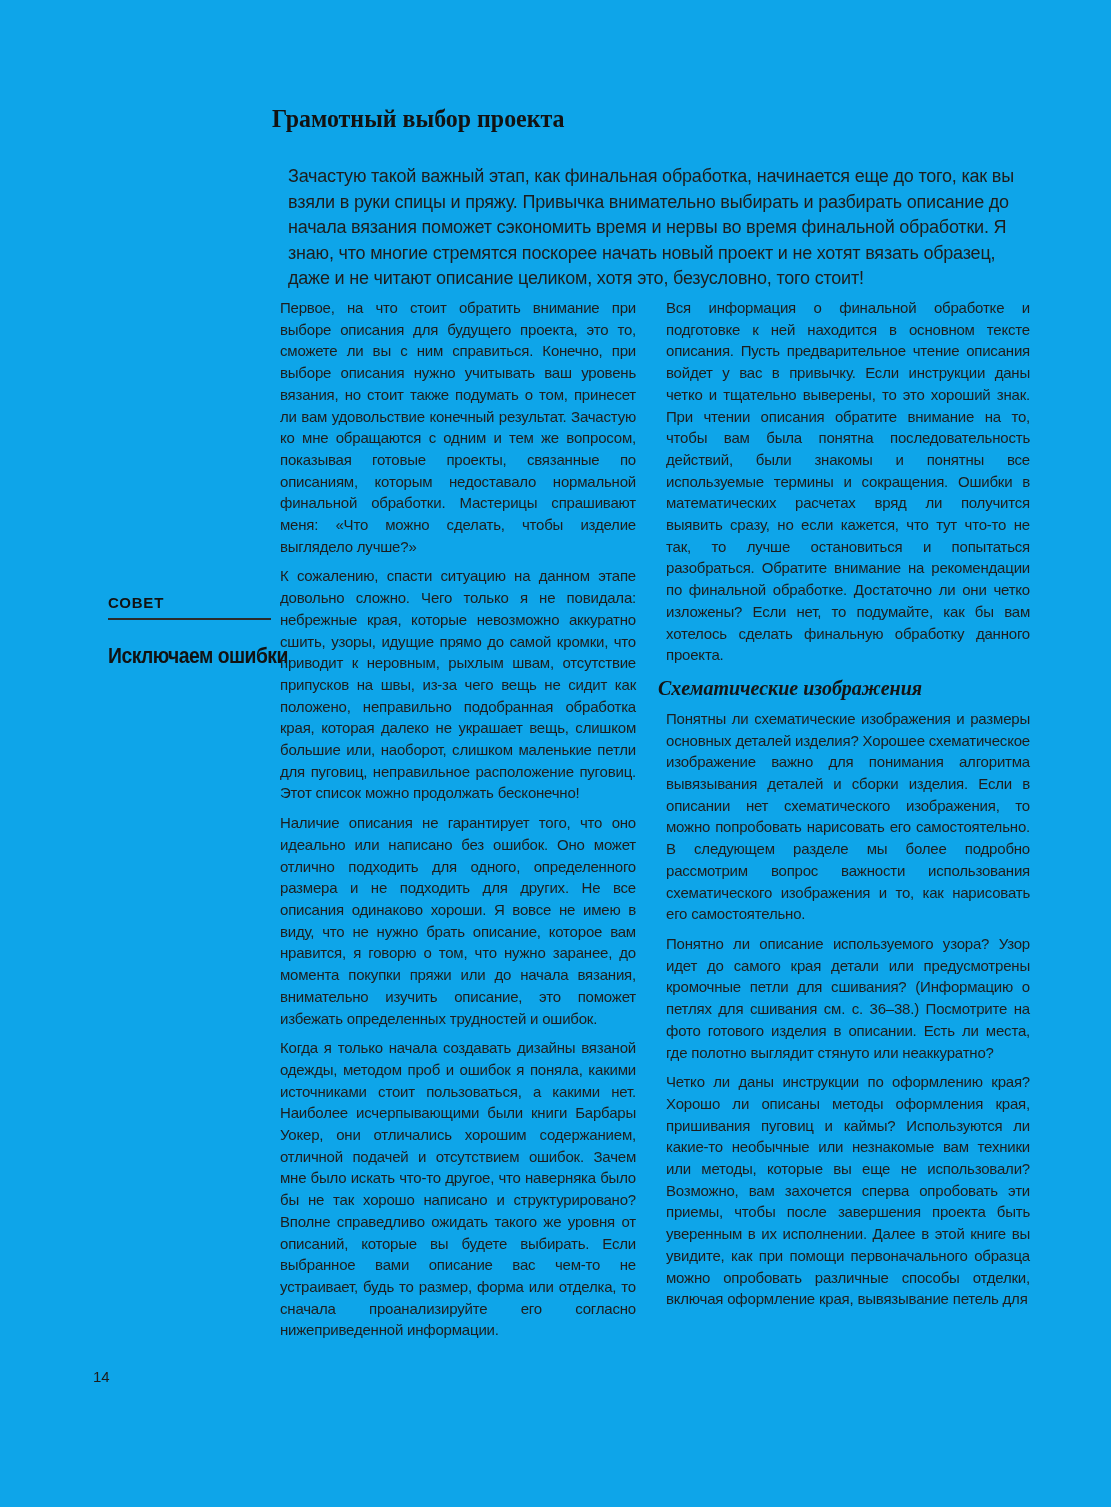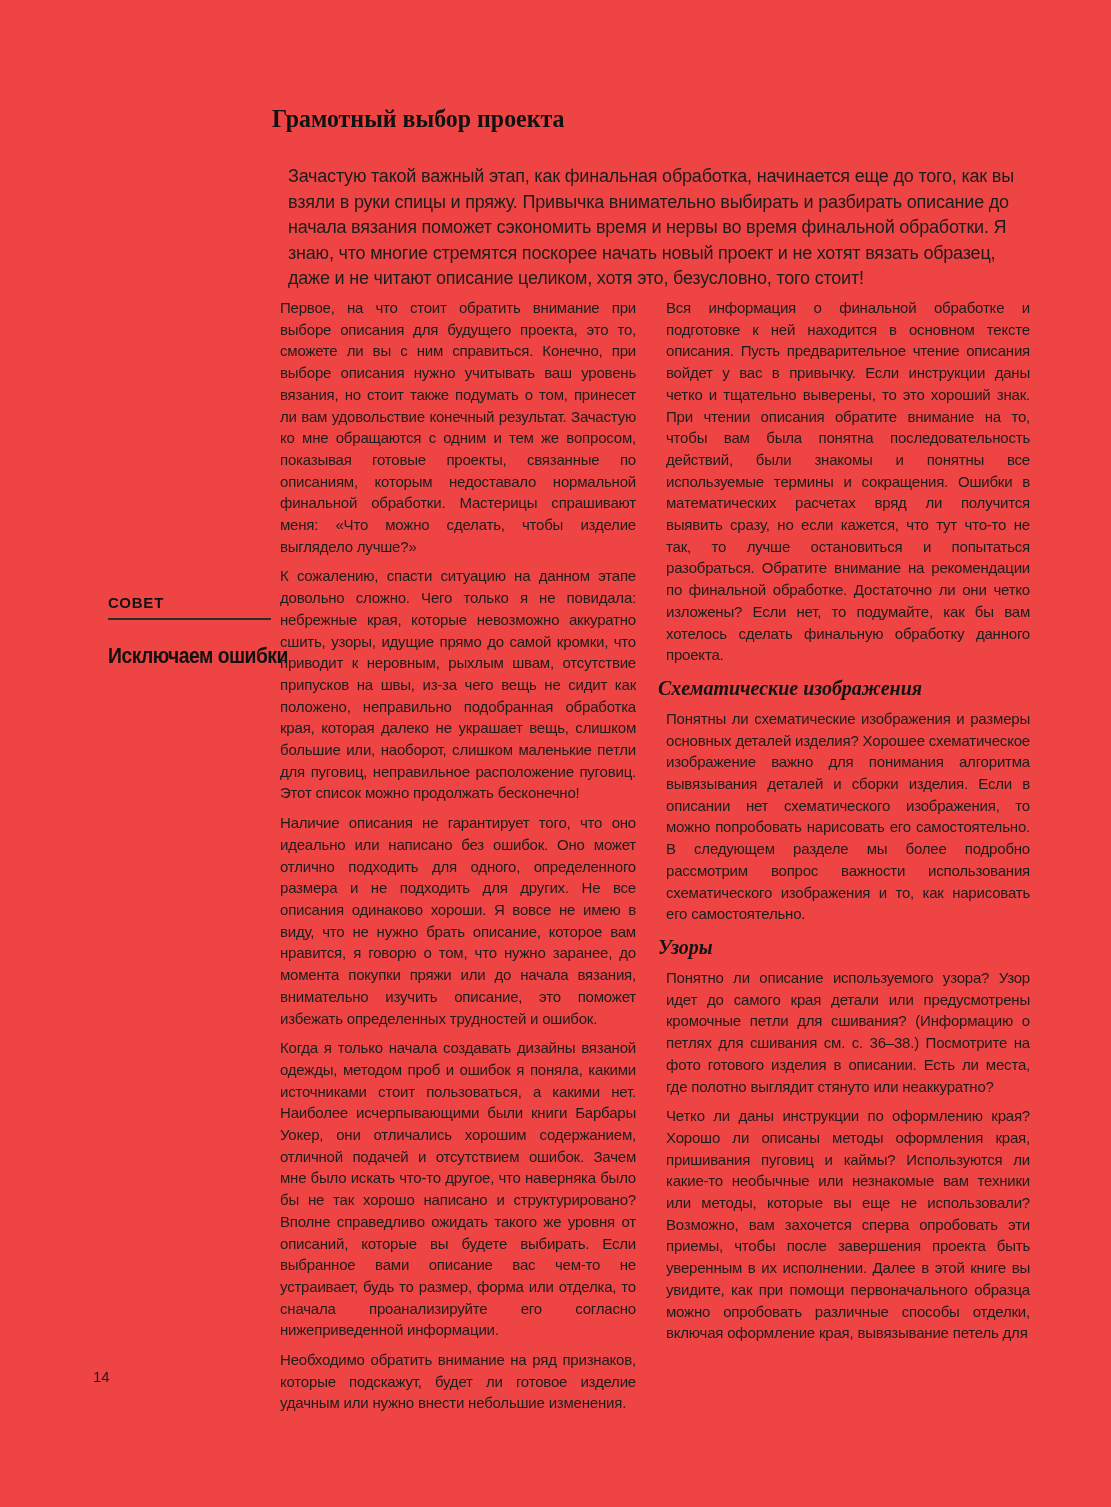--- a/index.html
+++ b/index.html
@@ -5,21 +5,21 @@
   html, body {
     margin: 0;
     padding: 0;
     background: #e8e8e8;
   }
   .page {
     position: relative;
     width: 1111px;
     height: 1507px;
     margin: 0 auto;
-    background: #ef4444;
+    background: #0ea5e9;
     font-family: "Liberation Sans", sans-serif;
     color: #1d1d1d;
     overflow: hidden;
   }
 
   
   .page-title {
     position: absolute;
     left: 272px;
     top: 103px;
@@ -142,33 +142,31 @@
     <h2 class="tip-title">Исключаем ошибки</h2>
   </aside>
 
   <main class="columns">
 
     <div class="col col-left">
       <p class="body-par">Первое, на что стоит обратить внимание при выборе описания для будущего проекта, это то, сможете ли вы с ним справиться. Конечно, при выборе описания нужно учитывать ваш уровень вязания, но стоит также подумать о том, принесет ли вам удовольствие конечный результат. Зачастую ко мне обращаются с одним и тем же вопросом, показывая готовые проекты, связанные по описаниям, которым недоставало нормальной финальной обработки. Мастерицы спрашивают меня: «Что можно сделать, чтобы изделие выглядело лучше?»</p>
       <p class="body-par">К сожалению, спасти ситуацию на данном этапе довольно сложно. Чего только я не повидала: небрежные края, которые невозможно аккуратно сшить, узоры, идущие прямо до самой кромки, что приводит к неровным, рыхлым швам, отсутствие припусков на швы, из-за чего вещь не сидит как положено, неправильно подобранная обработка края, которая далеко не украшает вещь, слишком большие или, наоборот, слишком маленькие петли для пуговиц, неправильное расположение пуговиц. Этот список можно продолжать бесконечно!</p>
       <p class="body-par">Наличие описания не гарантирует того, что оно идеально или написано без ошибок. Оно может отлично подходить для одного, определенного размера и не подходить для других. Не все описания одинаково хороши. Я вовсе не имею в виду, что не нужно брать описание, которое вам нравится, я говорю о том, что нужно заранее, до момента покупки пряжи или до начала вязания, внимательно изучить описание, это поможет избежать определенных трудностей и ошибок.</p>
       <p class="body-par">Когда я только начала создавать дизайны вязаной одежды, методом проб и ошибок я поняла, какими источниками стоит пользоваться, а какими нет. Наиболее исчерпывающими были книги Барбары Уокер, они отличались хорошим содержанием, отличной подачей и отсутствием ошибок. Зачем мне было искать что-то другое, что наверняка было бы не так хорошо написано и структурировано? Вполне справедливо ожидать такого же уровня от описаний, которые вы будете выбирать. Если выбранное вами описание вас чем-то не устраивает, будь то размер, форма или отделка, то сначала проанализируйте его согласно нижеприведенной информации.</p>
-      <p class="body-par">Необходимо обратить внимание на ряд признаков, которые подскажут, будет ли готовое изделие удачным или нужно внести небольшие изменения.</p>
     </div>
 
     <div class="col col-right">
       <section class="section">
         <p class="body-par">Вся информация о финальной обработке и подготовке к ней находится в основном тексте описания. Пусть предварительное чтение описания войдет у вас в привычку. Если инструкции даны четко и тщательно выверены, то это хороший знак. При чтении описания обратите внимание на то, чтобы вам была понятна последовательность действий, были знакомы и понятны все используемые термины и сокращения. Ошибки в математических расчетах вряд ли получится выявить сразу, но если кажется, что тут что-то не так, то лучше остановиться и попытаться разобраться. Обратите внимание на рекомендации по финальной обработке. Достаточно ли они четко изложены? Если нет, то подумайте, как бы вам хотелось сделать финальную обработку данного проекта.</p>
       </section>
       <section class="section">
         <h3 class="section-heading">Схематические изображения</h3>
         <p class="body-par">Понятны ли схематические изображения и размеры основных деталей изделия? Хорошее схематическое изображение важно для понимания алгоритма вывязывания деталей и сборки изделия. Если в описании нет схематического изображения, то можно попробовать нарисовать его самостоятельно. В следующем разделе мы более подробно рассмотрим вопрос важности использования схематического изображения и то, как нарисовать его самостоятельно.</p>
       </section>
       <section class="section">
-        <h3 class="section-heading">Узоры</h3>
         <p class="body-par">Понятно ли описание используемого узора? Узор идет до самого края детали или предусмотрены кромочные петли для сшивания? (Информацию о петлях для сшивания см. с. 36–38.) Посмотрите на фото готового изделия в описании. Есть ли места, где полотно выглядит стянуто или неаккуратно?</p>
       </section>
       <section class="section">
         <p class="body-par">Четко ли даны инструкции по оформлению края? Хорошо ли описаны методы оформления края, пришивания пуговиц и каймы? Используются ли какие-то необычные или незнакомые вам техники или методы, которые вы еще не использовали? Возможно, вам захочется сперва опробовать эти приемы, чтобы после завершения проекта быть уверенным в их исполнении. Далее в этой книге вы увидите, как при помощи первоначального образца можно опробовать различные способы отделки, включая оформление края, вывязывание петель для</p>
       </section>
     </div>
 
   </main>
 
   <div class="page-number">14</div>

